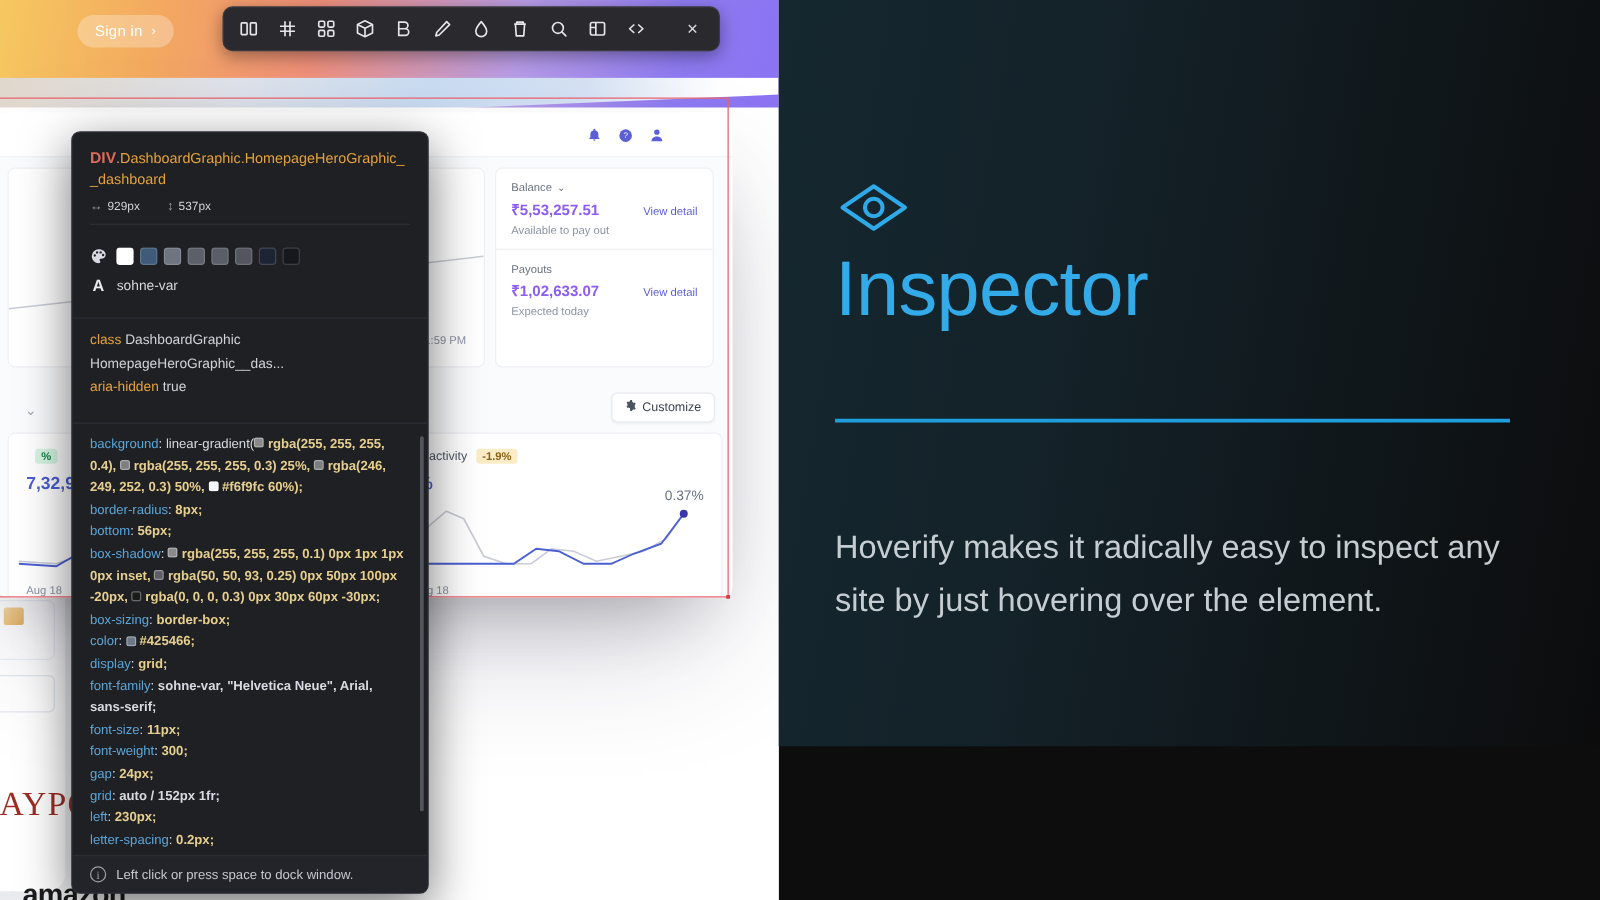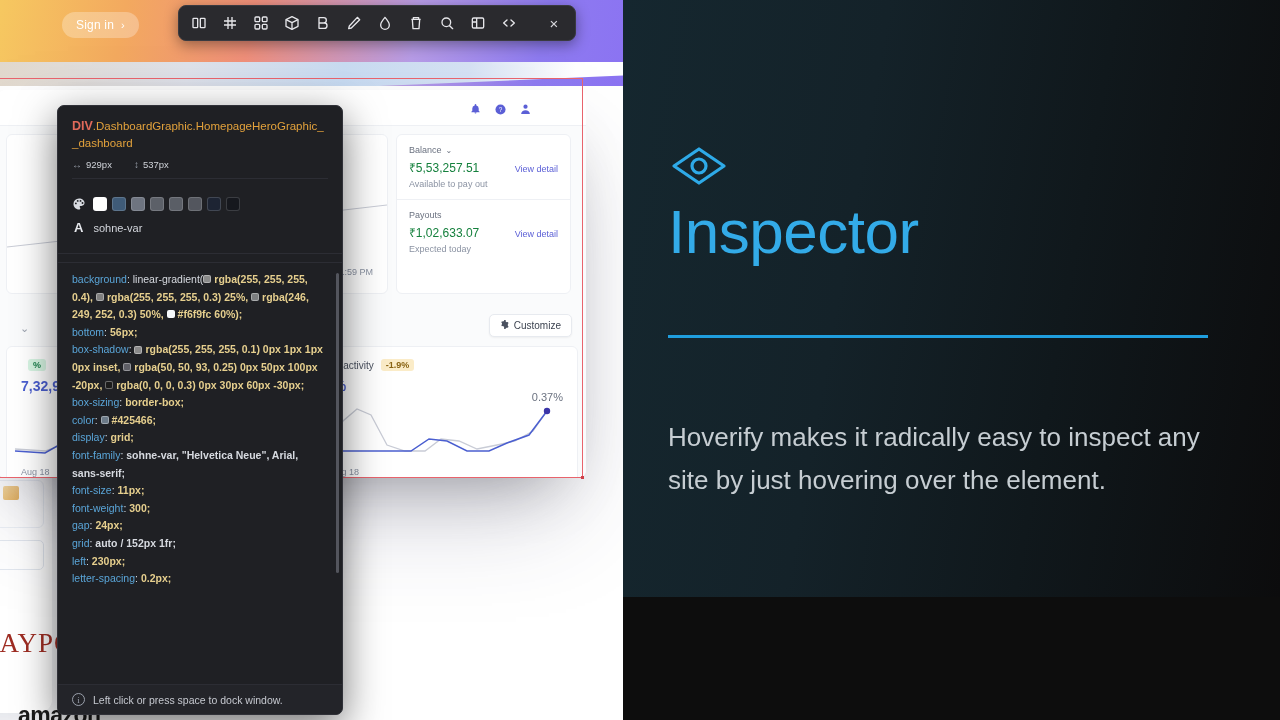--- a/index.html
+++ b/index.html
@@ -55,21 +55,21 @@
   .chart-line { position:absolute; left:0; bottom:38px; width:100%; height:70px; }
   .time-label { position:absolute; right:14px; bottom:16px; font-size:9px; color:#8b93a3; }
 
   .stats-card { position:absolute; left:398px; top:8px; width:175px; height:160px; background:#fff;
     border-radius:6px; border:1px solid #eef0f4; }
   .stat-block { padding:10px 12px; }
   .stat-block + .stat-block { border-top:1px solid #eef0f4; }
   .stat-head { display:flex; align-items:center; gap:4px; font-size:9px; color:#6b7280; margin-bottom:4px; }
   .stat-head .chev { font-size:8px; }
   .stat-row { display:flex; justify-content:space-between; align-items:baseline; }
-  .stat-amt { font-size:12px; color:#15803d; font-weight:400; }
+  .stat-amt { font-size:12px; color:#8b5cf6; font-weight:700; }
   .stat-link { font-size:9px; color:#5b5fd6; }
   .stat-sub { font-size:9px; color:#8b93a3; margin-top:3px; }
 
   .customize-btn { position:absolute; right:14px; top:188px; display:flex; align-items:center; gap:5px;
     padding:5px 10px; background:#fff; border:1px solid #e7eaef; border-radius:5px;
     font-size:10px; color:#3d4451; box-shadow:0 1px 2px rgba(0,0,0,.05); }
 
   .metric-row { position:absolute; left:8px; top:220px; right:8px; height:140px; display:flex;
     background:#fff; border-radius:6px; border:1px solid #eef0f4; overflow:hidden; }
   .metric { flex:1; padding:12px 14px; position:relative; }
@@ -405,24 +405,35 @@
       <span class="sw" style="background:#1d2433"></span>
       <span class="sw" style="background:#16181e"></span>
     </div>
 
     <div class="font-row">
       <span class="font-A">A</span>
       <span class="font-name">sohne-var</span>
     </div>
     <div class="insp-divider"></div>
 
+    <div class="attr-block">
+      <div>
+        <span class="attr-k">class</span>
+        <span class="attr-v">DashboardGraphic HomepageHeroGraphic__das...</span>
+      </div>
+      <div>
+        <span class="attr-k">aria-hidden</span>
+        <span class="attr-v">true</span>
+      </div>
+    </div>
     <div class="insp-divider"></div>
 
     <div class="css-block" id="css-block">
         <div class="decl"><span class="prop">background</span>: <span class="">linear-gradient(</span><span class="cchip" style="background: rgb(138, 138, 138);"></span><span class="val">rgba(255, 255, 255, 0.4), </span><span class="cchip" style="background: rgb(127, 127, 127);"></span><span class="val">rgba(255, 255, 255, 0.3) 25%, </span><span class="cchip" style="background: rgb(124, 126, 128);"></span><span class="val">rgba(246, 249, 252, 0.3) 50%, </span><span class="cchip" style="background: rgb(246, 249, 252);"></span><span class="val">#f6f9fc 60%);</span></div>
+        <div class="decl"><span class="prop">border-radius</span>: <span class="val">8px;</span></div>
         <div class="decl"><span class="prop">bottom</span>: <span class="val">56px;</span></div>
         <div class="decl"><span class="prop">box-shadow</span>: <span class="cchip" style="background: rgb(138, 138, 138);"></span><span class="val">rgba(255, 255, 255, 0.1) 0px 1px 1px 0px inset, </span><span class="cchip" style="background: rgb(94, 94, 102);"></span><span class="val">rgba(50, 50, 93, 0.25) 0px 50px 100px -20px, </span><span class="cchip" style="background: rgb(27, 27, 27);"></span><span class="val">rgba(0, 0, 0, 0.3) 0px 30px 60px -30px;</span></div>
         <div class="decl"><span class="prop">box-sizing</span>: <span class="val">border-box;</span></div>
         <div class="decl"><span class="prop">color</span>: <span class="cchip" style="background: rgb(108, 122, 136);"></span><span class="val">#425466;</span></div>
         <div class="decl"><span class="prop">display</span>: <span class="val">grid;</span></div>
         <div class="decl"><span class="prop">font-family</span>: <span class="valp">sohne-var, "Helvetica Neue", Arial, sans-serif;</span></div>
         <div class="decl"><span class="prop">font-size</span>: <span class="val">11px;</span></div>
         <div class="decl"><span class="prop">font-weight</span>: <span class="val">300;</span></div>
         <div class="decl"><span class="prop">gap</span>: <span class="val">24px;</span></div>
         <div class="decl"><span class="prop">grid</span>: <span class="valp">auto / 152px 1fr;</span></div>

